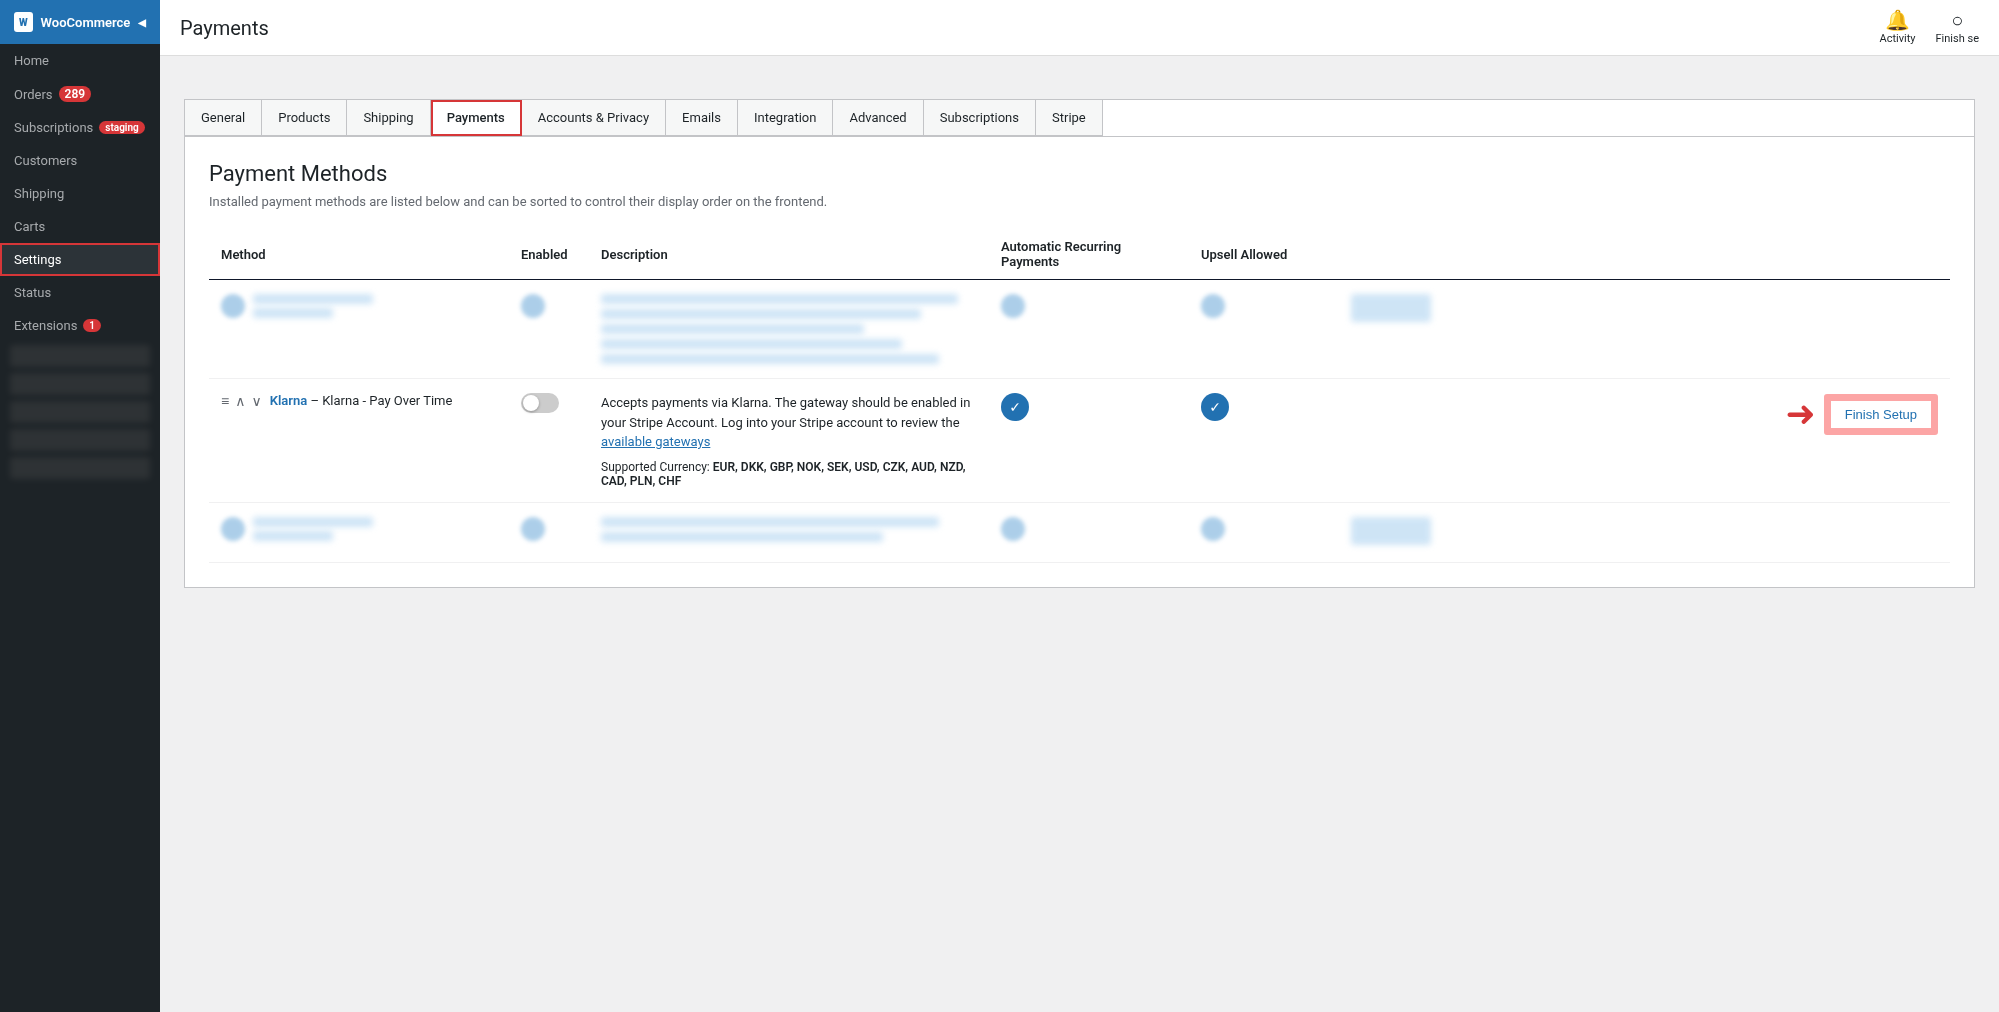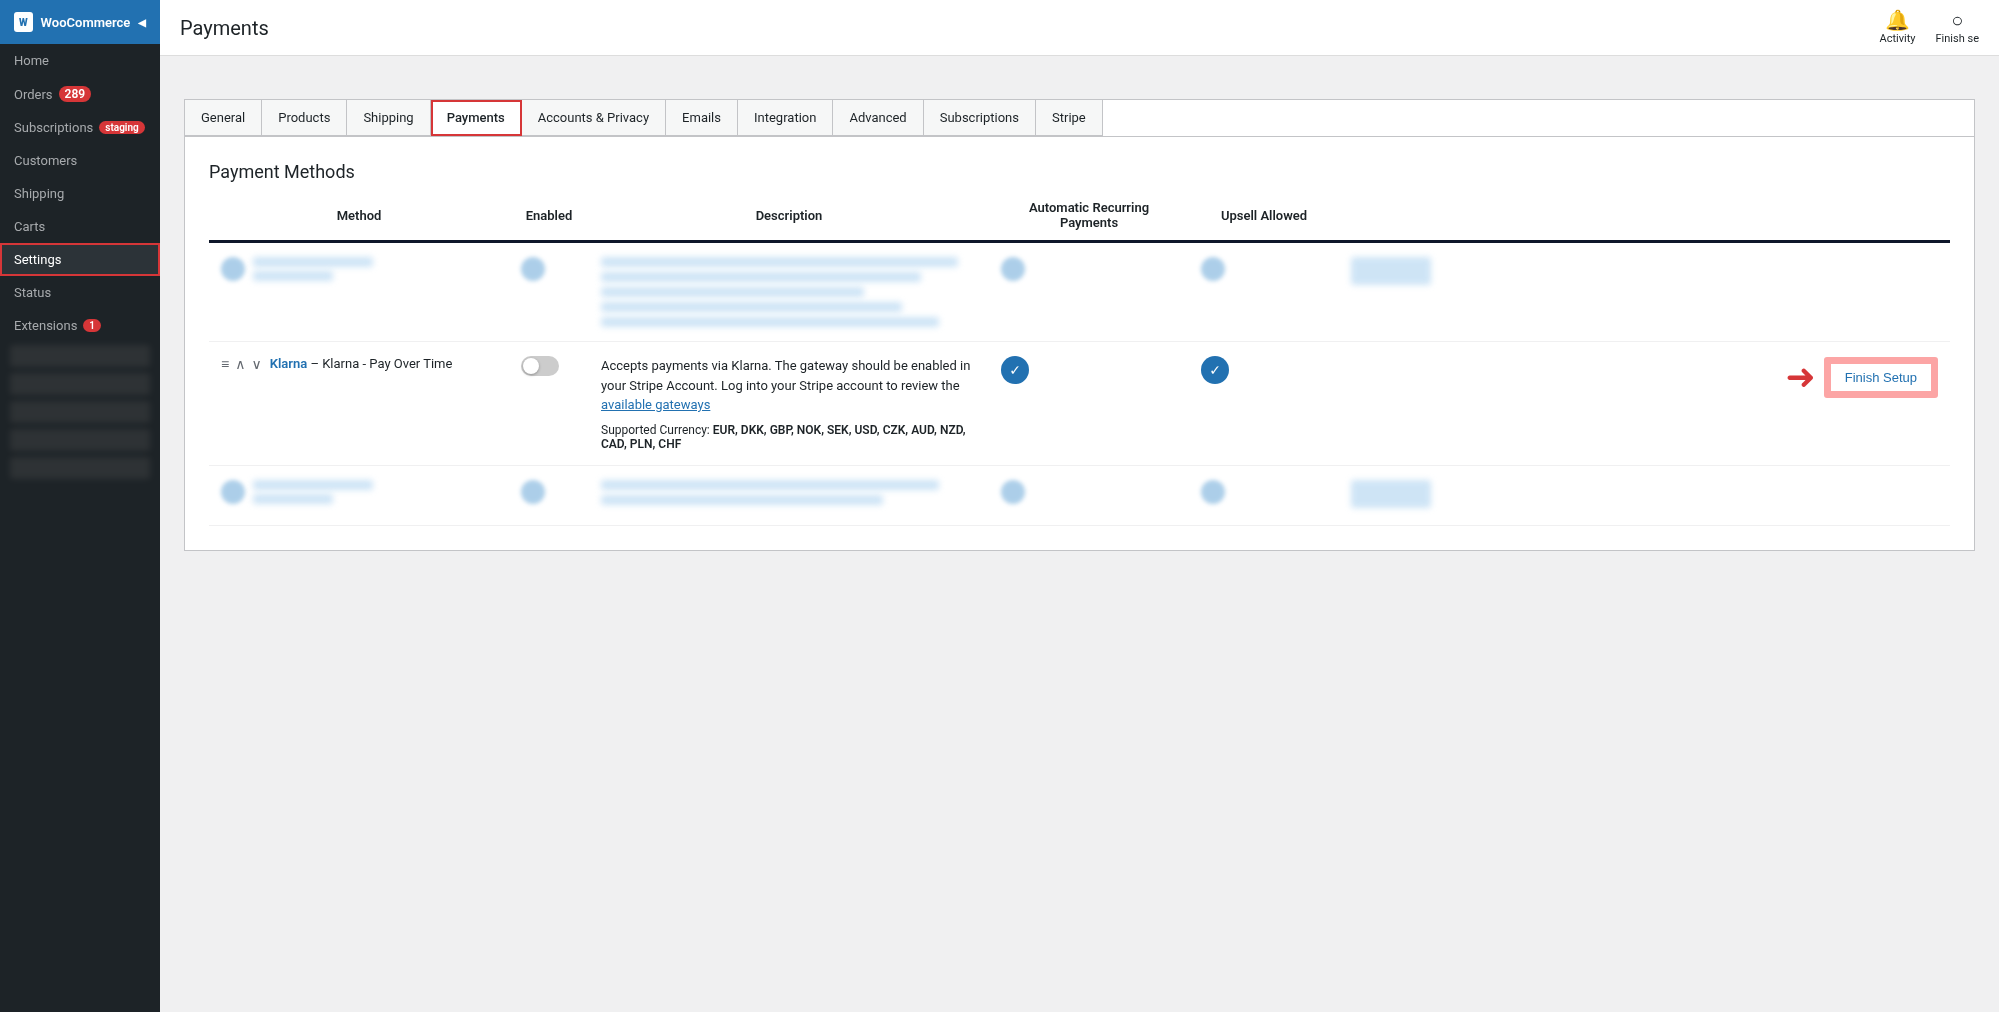--- a/index.html
+++ b/index.html
@@ -167,43 +167,43 @@
       z-index: 2;
     }
 
     
     .settings-panel {
       background: #fff;
       border: 1px solid #c3c4c7;
       padding: 24px;
     }
     .settings-panel h2 {
-      font-size: 18px;
+      font-size: 22px;
       font-weight: 400;
       color: #1d2327;
       margin-bottom: 8px;
     }
     .settings-description {
       font-size: 13px;
       color: #646970;
       margin-bottom: 20px;
     }
 
     
     .payment-table {
       width: 100%;
       border-collapse: collapse;
     }
     .payment-table th {
-      text-align: center;
+      text-align: left;
       font-size: 13px;
       font-weight: 600;
       color: #1d2327;
       padding: 10px 12px;
-      border-bottom: 3px solid #0f172a;
+      border-bottom: 1px solid #0f172a;
     }
     .payment-table td {
       padding: 14px 12px;
       vertical-align: top;
       border-bottom: 1px solid #f0f0f1;
       font-size: 13px;
       color: #1d2327;
     }
     .th-method { width: 300px; }
     .th-enabled { width: 80px; }
@@ -446,20 +446,21 @@
       <div class="tab">
         <span>Subscriptions</span>
       </div>
       <div class="tab">
         <span>Stripe</span>
       </div>
     </div>
 
     <div class="settings-panel">
       <h2>Payment Methods</h2>
+      <p class="settings-description">Installed payment methods are listed below and can be sorted to control their display order on the frontend.</p>
 
       <table class="payment-table">
         <thead>
           <tr>
             <th class="th-method">Method</th>
             <th class="th-enabled">Enabled</th>
             <th class="th-description">Description</th>
             <th class="th-arp">Automatic Recurring Payments</th>
             <th class="th-upsell">Upsell Allowed</th>
             <th></th>

